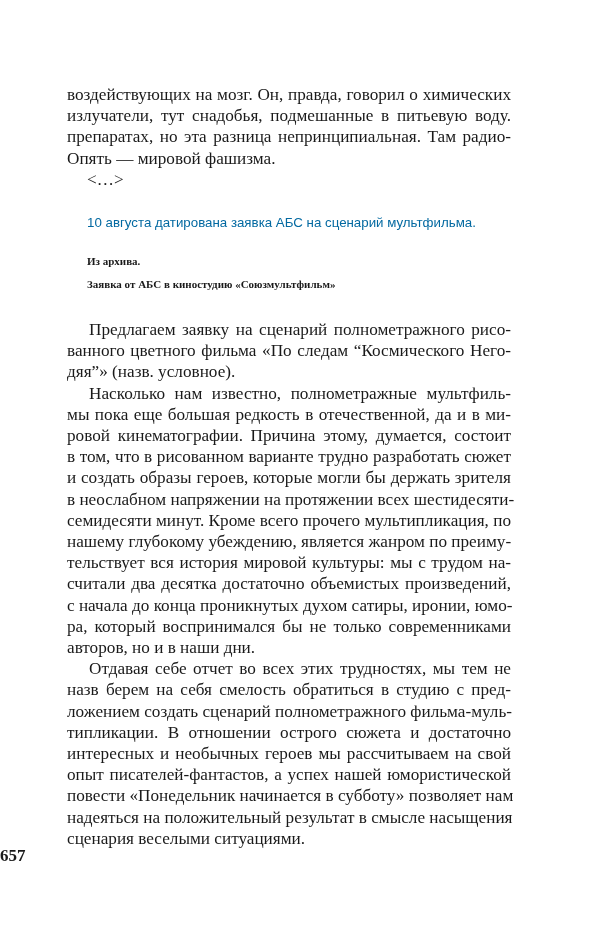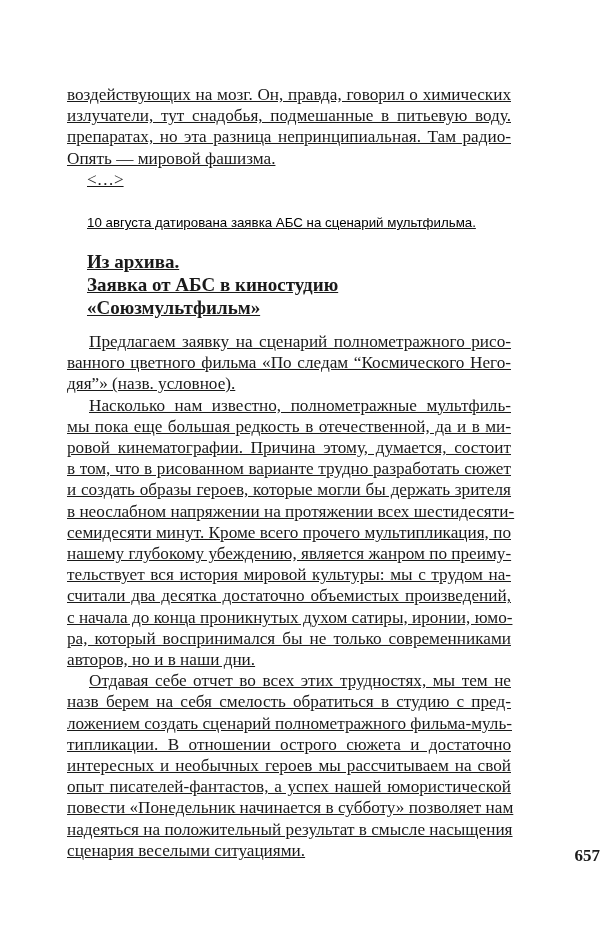--- a/index.html
+++ b/index.html
@@ -1,38 +1,38 @@
 <!DOCTYPE html>
 <html><head>
 <meta charset="utf-8">
 <style>
   html, body { margin: 0; padding: 0; }
   body {
     width: 600px; height: 934px; background: #ffffff; position: relative; overflow: hidden;
     font-family: "Liberation Serif", "DejaVu Serif", serif; color: #1a1a1a;
   }
-  .page { position: absolute; left: 67px; top: 84px; width: 444px; text-decoration: underline; }
+  .page { position: absolute; left: 67px; top: 84px; width: 444px; }
   .p {
     font-size: 17.2px; line-height: 21.2px; text-align: justify; margin: 0;
     hyphens: manual;
   }
   .line { display: block; text-align: justify; text-align-last: justify; white-space: nowrap; }
   .line.last { text-align-last: left; }
   .ellipsis { font-size: 17.2px; line-height: 21.2px; padding-left: 20px; margin: 0; }
   .note {
     font-family: "Liberation Sans", "DejaVu Sans", sans-serif; font-size: 13.3px;
-    margin: 24px 0 0 20px; line-height: 18px; color: #000000;
+    margin: 24px 0 0 20px; line-height: 18px; color: #0369a1;
   }
   .heading {
-    font-weight: bold; font-size: 19px; line-height: 23px; margin: 18px 0 0 20px;
+    font-weight: bold; font-size: 11px; line-height: 23px; margin: 18px 0 0 20px;
   }
-  .section { margin-top: 12px; }
+  .section { margin-top: 23px; }
   .section .p + .p { margin-top: 0; }
   .folio {
-    position: absolute; left: 0; right: 0; top: 846px; text-align: right;
+    position: absolute; left: 0; right: 0; top: 846px; text-align: left;
     font-weight: bold; font-size: 17px;
   }
 </style>
 </head>
 <body>
 
 <div class="page">
   <p class="p">
     <span class="line">воздействующих на мозг. Он, правда, говорил о химических</span>
     <span class="line">излучатели, тут снадобья, подмешанные в питьевую воду.</span>

